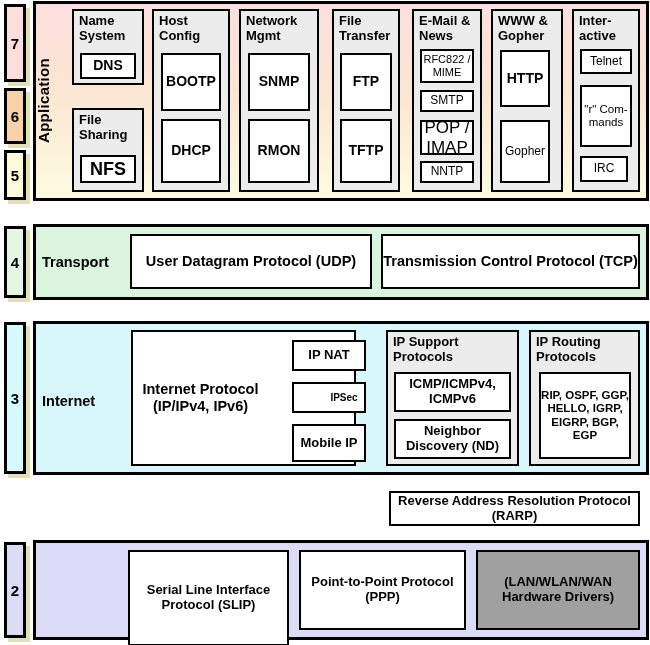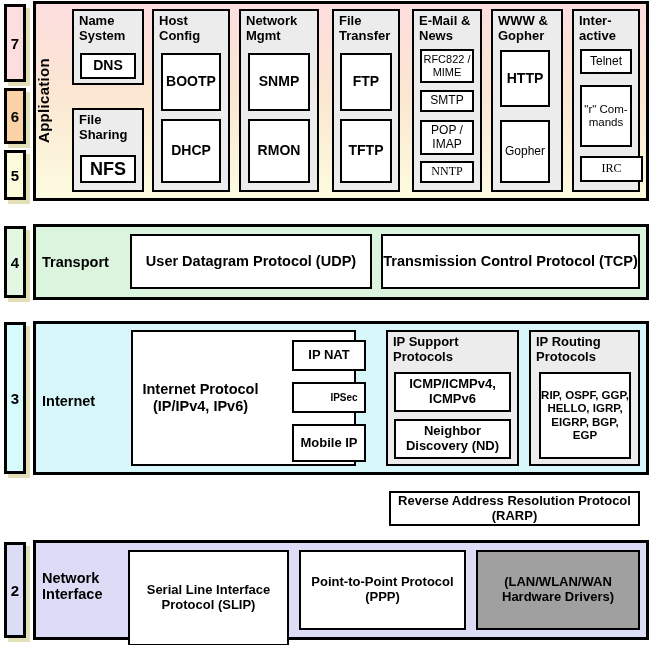--- a/index.html
+++ b/index.html
@@ -187,35 +187,35 @@
     <div class="group-title">File Transfer</div>
   </div>
   <div class="pbox" style="left:340px; top:53px; width:52px; height:58px; font-size:14px;">FTP</div>
   <div class="pbox" style="left:340px; top:119px; width:52px; height:64px; font-size:14px;">TFTP</div>
 
   <div class="group" style="left:412px; top:9px; width:70px; height:183px;">
     <div class="group-title">E-Mail &amp; News</div>
   </div>
   <div class="pbox reg" style="left:420px; top:49px; width:54px; height:34px; font-size:11px;">RFC822 / MIME</div>
   <div class="pbox reg" style="left:420px; top:90px; width:54px; height:22px; font-size:12px;">SMTP</div>
-  <div class="pbox reg" style="left:420px; top:120px; width:54px; height:35px; font-size:12px;">POP / IMAP</div>
-  <div class="pbox reg" style="left:420px; top:161px; width:54px; height:22px; font-size:12px;font-family:Liberation Serif, serif;">NNTP</div>
+  <div class="pbox reg" style="left:420px; top:120px; width:54px; height:35px; font-size:17px;">POP / IMAP</div>
+  <div class="pbox reg" style="left:420px; top:161px; width:54px; height:22px; font-size:12px;">NNTP</div>
 
   <div class="group" style="left:491px; top:9px; width:72px; height:183px;">
     <div class="group-title">WWW &amp; Gopher</div>
   </div>
   <div class="pbox" style="left:500px; top:50px; width:50px; height:57px; font-size:14px;">HTTP</div>
   <div class="pbox reg" style="left:500px; top:120px; width:50px; height:63px; font-size:12px;">Gopher</div>
 
   <div class="group" style="left:572px; top:9px; width:68px; height:183px;">
     <div class="group-title">Inter-active</div>
   </div>
   <div class="pbox reg" style="left:580px; top:49px; width:52px; height:25px; font-size:12px;">Telnet</div>
   <div class="pbox reg" style="left:580px; top:85px; width:52px; height:62px; font-size:11.5px;">"r" Com-mands</div>
-  <div class="pbox reg" style="left:580px; top:156px; width:63px; height:26px; font-size:12px;font-family:Liberation Serif, serif;">IRC</div>
+  <div class="pbox reg" style="left:580px; top:156px; width:48px; height:26px; font-size:12px;">IRC</div>
 
   <div class="band" style="left:33px; top:224px; width:616px; height:76px; background:#dbf4dd;"></div>
   <div class="band-label" style="left:42px; top:254px; width:84px;">Transport</div>
   <div class="pbox" style="left:130px; top:234px; width:242px; height:55px; font-size:14.5px;">User Datagram Protocol (UDP)</div>
   <div class="pbox" style="left:381px; top:234px; width:259px; height:55px; font-size:14.5px;">Transmission Control Protocol (TCP)</div>
 
   <div class="band" style="left:33px; top:321px; width:616px; height:154px; background:#d7f7fa;"></div>
   <div class="band-label" style="left:42px; top:393px; width:80px;">Internet</div>
 
   <div class="pbox" style="left:131px; top:330px; width:225px; height:136px; font-size:14.5px; padding-right:86px;">Internet Protocol (IP/IPv4, IPv6)</div>
@@ -230,18 +230,17 @@
   <div class="pbox" style="left:394px; top:419px; width:117px; height:40px; font-size:13px;">Neighbor Discovery (ND)</div>
 
   <div class="group" style="left:529px; top:330px; width:111px; height:136px;">
     <div class="group-title">IP Routing Protocols</div>
   </div>
   <div class="pbox" style="left:539px; top:372px; width:92px; height:87px; font-size:11.5px;">RIP, OSPF, GGP, HELLO, IGRP, EIGRP, BGP, EGP</div>
 
   <div class="pbox" style="left:389px; top:491px; width:251px; height:35px; font-size:13px;">Reverse Address Resolution Protocol (RARP)</div>
 
   <div class="band" style="left:33px; top:540px; width:616px; height:100px; background:#dcdcf7;"></div>
-  <div class="band-label" style="left:42px; top:570px; width:90px;">Network Interface</div>
   <div class="pbox" style="left:128px; top:550px; width:161px; height:96px; font-size:13px;">Serial Line Interface Protocol (SLIP)</div>
   <div class="pbox" style="left:299px; top:550px; width:167px; height:80px; font-size:13px;">Point-to-Point Protocol (PPP)</div>
   <div class="pbox grey" style="left:476px; top:550px; width:164px; height:80px; font-size:13px;">(LAN/WLAN/WAN Hardware Drivers)</div>
 
 </div>
 
 </body></html>

